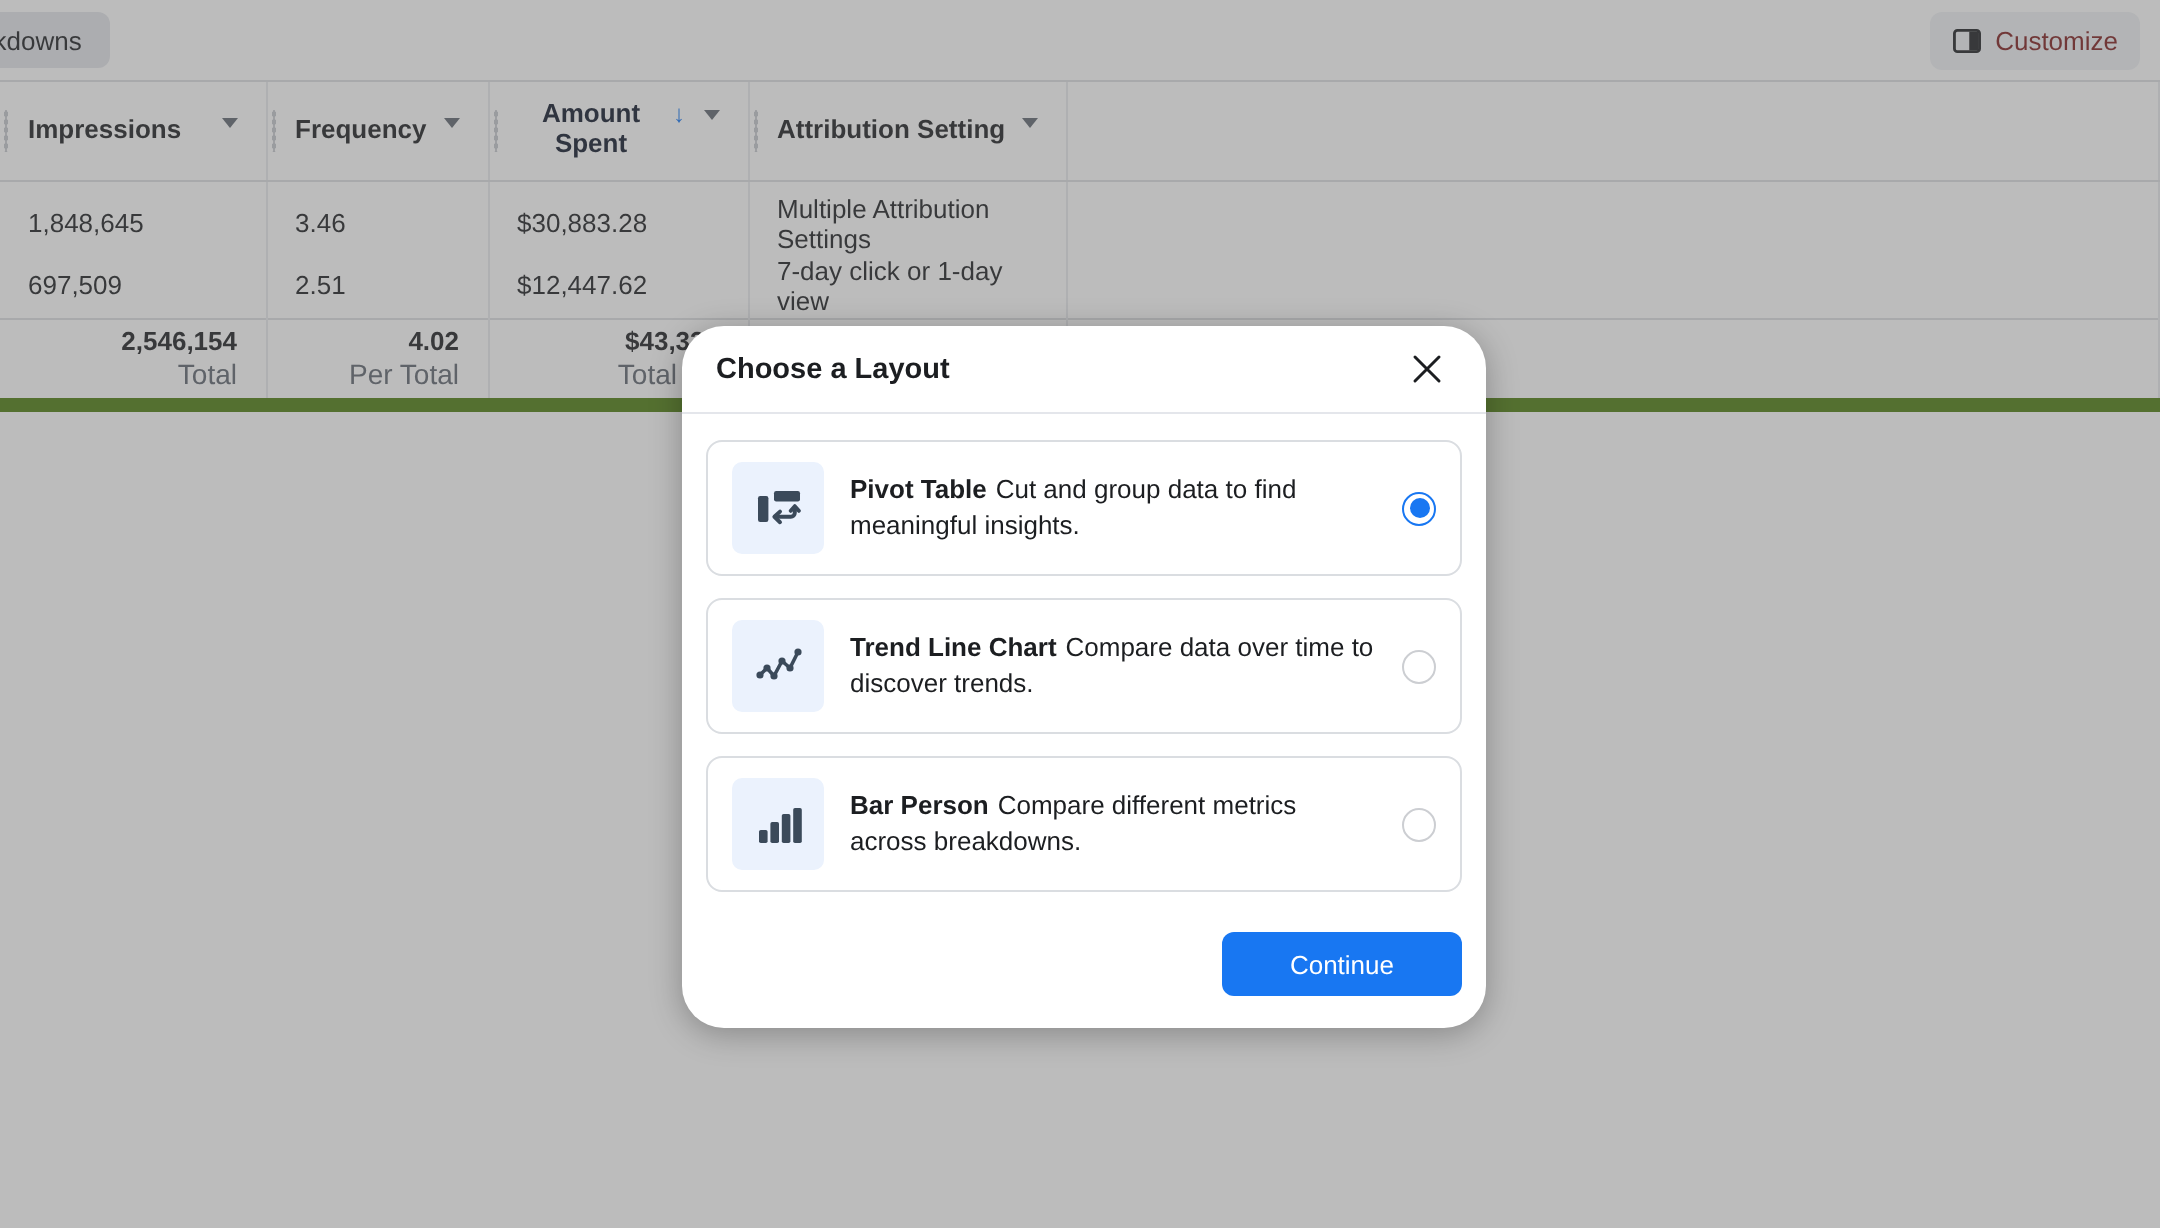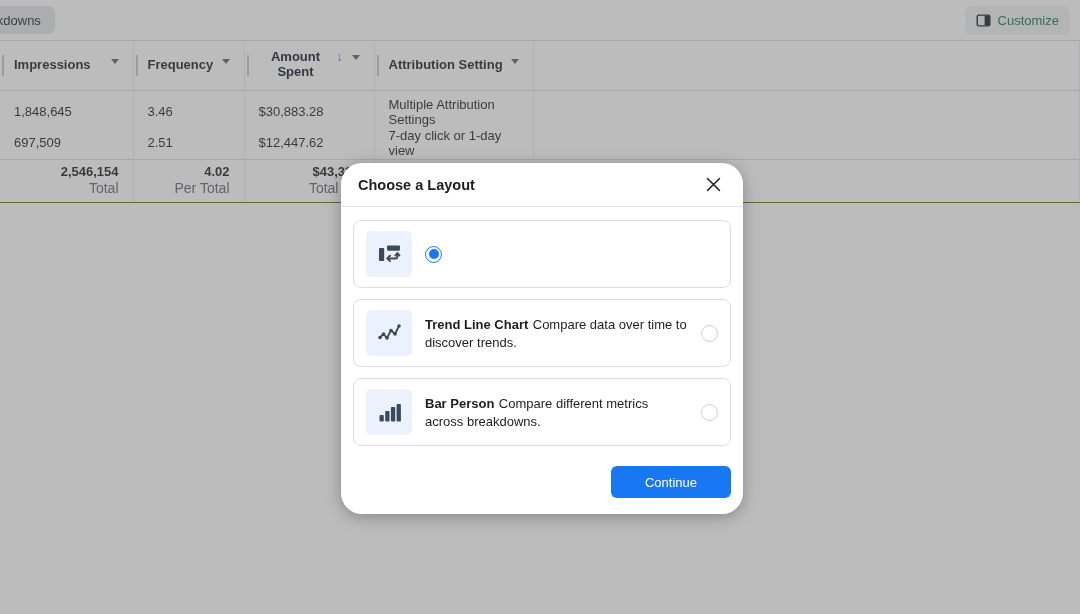--- a/index.html
+++ b/index.html
@@ -53,21 +53,21 @@
     right: 10px;
     top: 6px;
     height: 29px;
     padding: 0 11px;
     display: flex;
     align-items: center;
     gap: 7px;
     background: #f0f2f5;
     border-radius: 6px;
     font-size: 13px;
-    color: #15803d;
+    color: #7f1d1d;
     cursor: pointer;
   }
 
   .panel-icon {
     width: 15px; height: 15px;
     display: block;
   }
 
   
   .tbl {
@@ -147,21 +147,21 @@
     color: #1c1e21;
     vertical-align: middle;
     background: #fff;
   }
 
   .tbl tbody tr.first-data td { padding-top: 6px; }
 
   .tbl tr.totals td {
     height: 43px;
     border-top: 1px solid #dddfe2;
-    border-bottom: 1px solid #4d7c0f;
+    border-bottom: 7px solid #4d7c0f;
     text-align: right;
     padding: 0 14px;
     line-height: 1.25;
   }
 
   .tot-val { font-size: 13px; font-weight: bold; color: #1c1e21; }
   .tot-lbl { font-size: 14px; color: #606770; }
 
   
   .overlay {
@@ -421,20 +421,24 @@
       <div class="opt">
         <span class="opt-icon">
           <svg width="25" height="25" viewBox="0 0 25 25" fill="none">
             <rect x="2" y="6" width="5.2" height="13" rx="1.1" fill="#3b4a5a"></rect>
             <rect x="10" y="3.5" width="13" height="5.2" rx="1.1" fill="#3b4a5a"></rect>
             <path d="M11 16.4 h7.4 a2 2 0 0 0 2-2 v-2.2" stroke="#3b4a5a" stroke-width="2" fill="none" stroke-linecap="round"></path>
             <path d="M13 13.8 L10.2 16.4 L13 19.1" stroke="#3b4a5a" stroke-width="2" fill="none" stroke-linecap="round" stroke-linejoin="round"></path>
             <path d="M18.4 13.4 L20.4 11.1 L22.4 13.4" stroke="#3b4a5a" stroke-width="2" fill="none" stroke-linecap="round" stroke-linejoin="round"></path>
           </svg>
         </span>
+        <span class="opt-text">
+          <span class="opt-title">Pivot Table</span>
+          <span class="opt-desc">Cut and group data to find meaningful insights.</span>
+        </span>
         <span class="radio on"></span>
       </div>
 
       <div class="opt">
         <span class="opt-icon">
           <svg width="25" height="25" viewBox="0 0 25 25" fill="none">
             <path d="M3 16.5 L6.5 13 L10 17 L14 9.5 L18 13 L22 5" stroke="#3b4a5a" stroke-width="1.8" fill="none" stroke-linecap="round" stroke-linejoin="round"></path>
             <circle cx="3" cy="16.5" r="1.8" fill="#3b4a5a"></circle>
             <circle cx="6.5" cy="13" r="1.8" fill="#3b4a5a"></circle>
             <circle cx="10" cy="17" r="1.8" fill="#3b4a5a"></circle>

